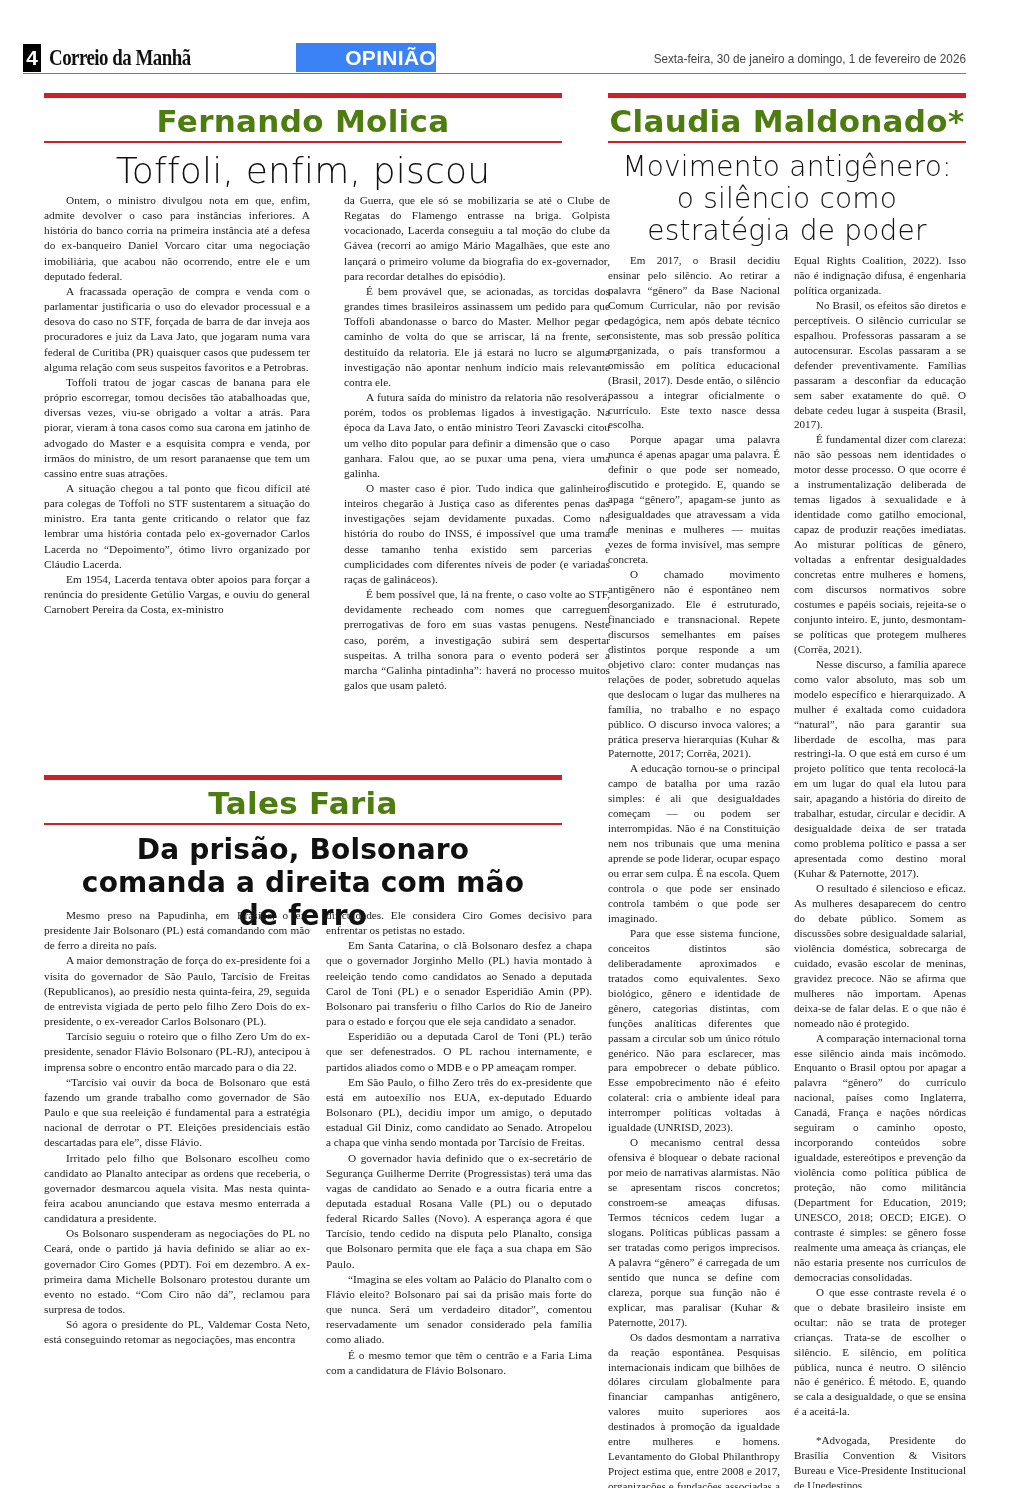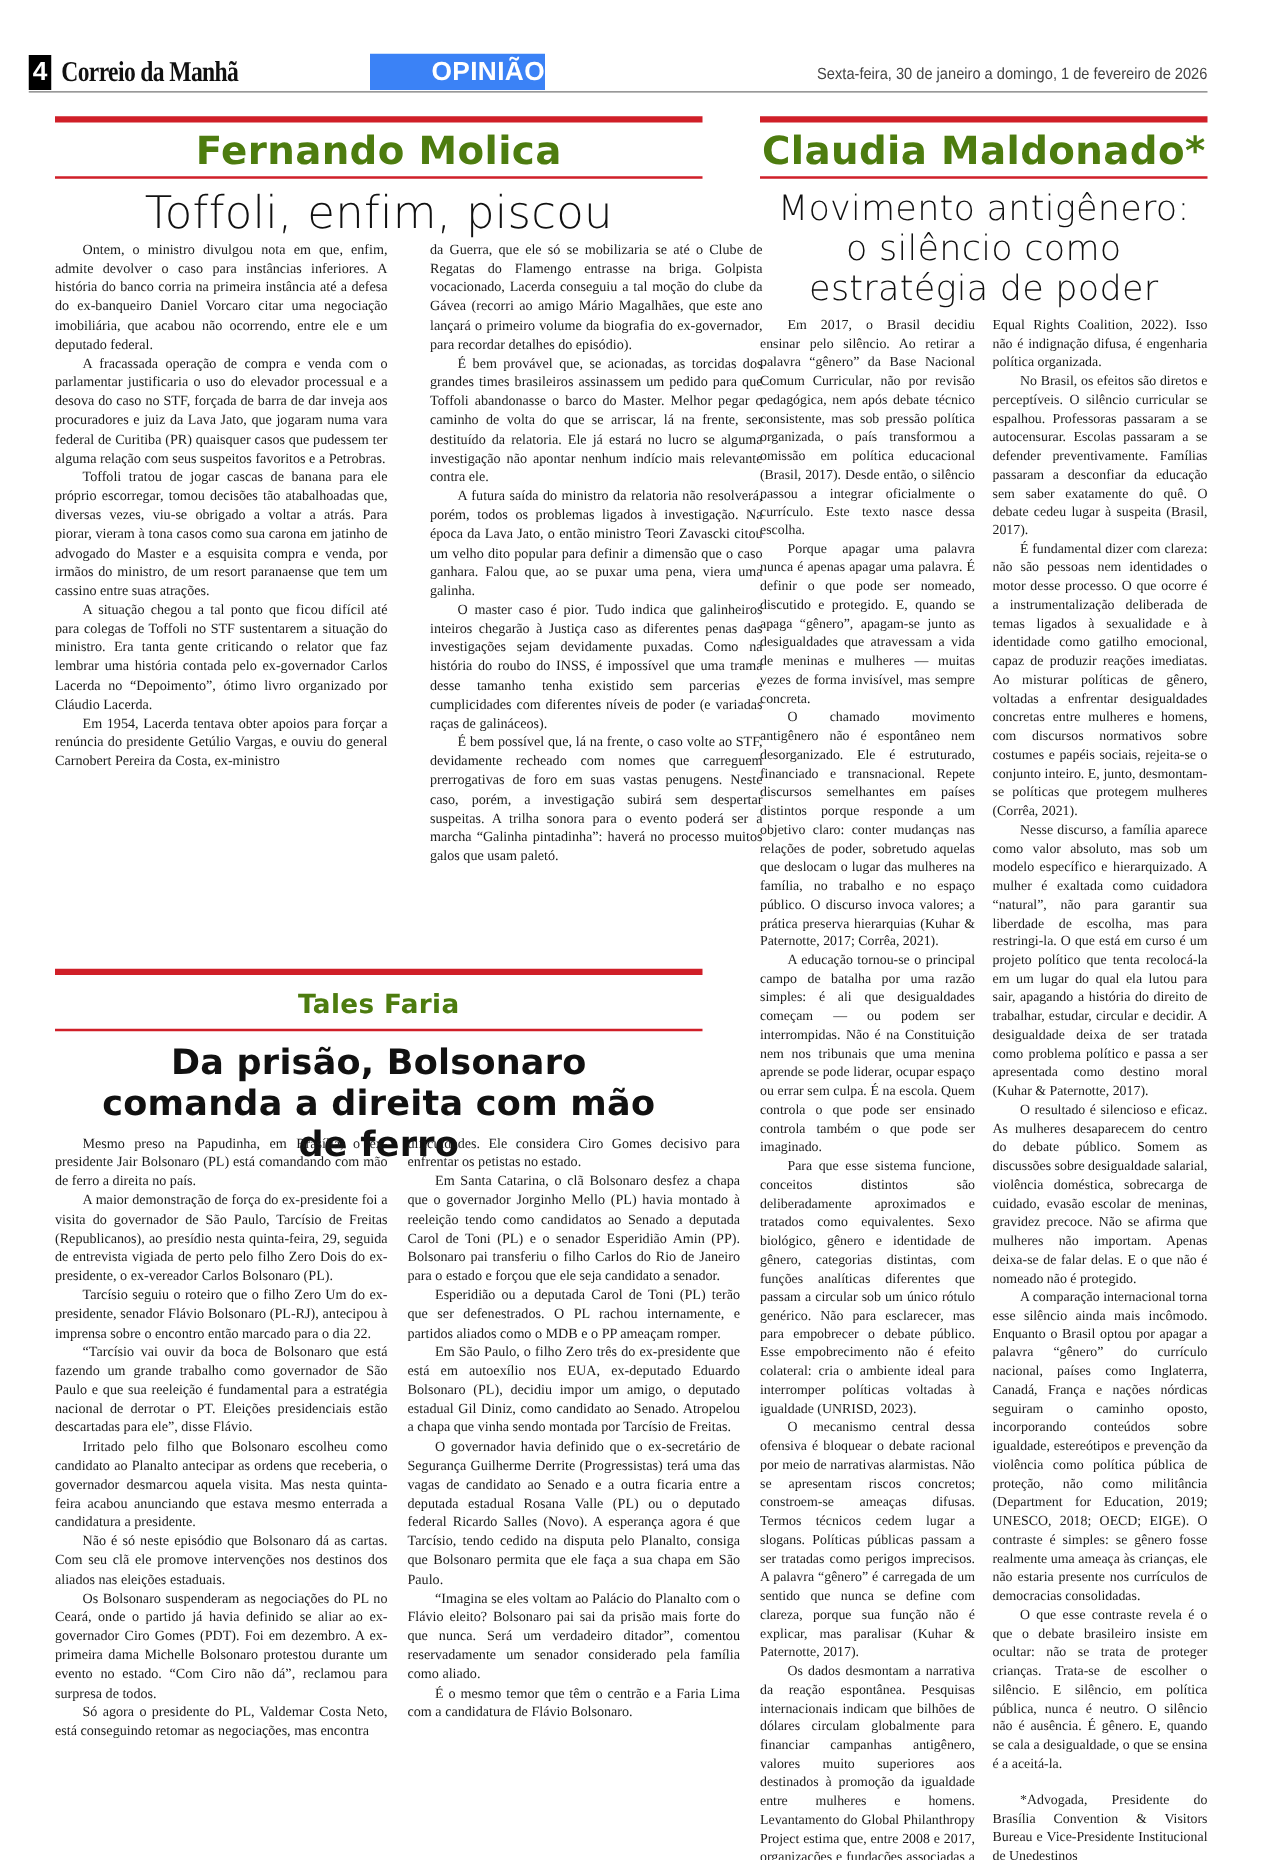--- a/index.html
+++ b/index.html
@@ -58,31 +58,30 @@
 <div class="body-col" style="left:344px; top:193px; width:266px;">
     <p class="cont">da Guerra, que ele só se mobilizaria se até o Clube de Regatas do Flamengo entrasse na briga. Golpista vocacionado, Lacerda conseguiu a tal moção do clube da Gávea (recorri ao amigo Mário Magalhães, que este ano lançará o primeiro volume da biografia do ex-governador, para recordar detalhes do episódio).</p>
     <p>É bem provável que, se acionadas, as torcidas dos grandes times brasileiros assinassem um pedido para que Toffoli abandonasse o barco do Master. Melhor pegar o caminho de volta do que se arriscar, lá na frente, ser destituído da relatoria. Ele já estará no lucro se alguma investigação não apontar nenhum indício mais relevante contra ele.</p>
     <p>A futura saída do ministro da relatoria não resolverá, porém, todos os problemas ligados à investigação. Na época da Lava Jato, o então ministro Teori Zavascki citou um velho dito popular para definir a dimensão que o caso ganhara. Falou que, ao se puxar uma pena, viera uma galinha.</p>
     <p>O master caso é pior. Tudo indica que galinheiros inteiros chegarão à Justiça caso as diferentes penas das investigações sejam devidamente puxadas. Como na história do roubo do INSS, é impossível que uma trama desse tamanho tenha existido sem parcerias e cumplicidades com diferentes níveis de poder (e variadas raças de galináceos).</p>
     <p>É bem possível que, lá na frente, o caso volte ao STF, devidamente recheado com nomes que carreguem prerrogativas de foro em suas vastas penugens. Neste caso, porém, a investigação subirá sem despertar suspeitas. A trilha sonora para o evento poderá ser a marcha “Galinha pintadinha”: haverá no processo muitos galos que usam paletó.</p>
   </div>
 
 <div class="col-header" style="left:44px; top:775px; width:518px;">
   <div class="red-thick"></div>
-  <div class="columnist" style="font-size:21px; line-height:40px; margin-top:3px;">Tales Faria</div>
+  <div class="columnist" style="font-size:31px; line-height:40px; margin-top:3px;">Tales Faria</div>
   <div class="red-thin"></div>
   <div class="headline" style="font-size:28px; line-height:33px; margin-top:8px; padding:0 20px;font-weight:bold;">Da prisão, Bolsonaro comanda a direita com mão de ferro</div>
 </div>
 <div class="body-col" style="left:44px; top:908px; width:266px;">
     <p>Mesmo preso na Papudinha, em Brasília, o ex-presidente Jair Bolsonaro (PL) está comandando com mão de ferro a direita no país.</p>
     <p>A maior demonstração de força do ex-presidente foi a visita do governador de São Paulo, Tarcísio de Freitas (Republicanos), ao presídio nesta quinta-feira, 29, seguida de entrevista vigiada de perto pelo filho Zero Dois do ex-presidente, o ex-vereador Carlos Bolsonaro (PL).</p>
     <p>Tarcísio seguiu o roteiro que o filho Zero Um do ex-presidente, senador Flávio Bolsonaro (PL-RJ), antecipou à imprensa sobre o encontro então marcado para o dia 22.</p>
     <p>“Tarcísio vai ouvir da boca de Bolsonaro que está fazendo um grande trabalho como governador de São Paulo e que sua reeleição é fundamental para a estratégia nacional de derrotar o PT. Eleições presidenciais estão descartadas para ele”, disse Flávio.</p>
     <p>Irritado pelo filho que Bolsonaro escolheu como candidato ao Planalto antecipar as ordens que receberia, o governador desmarcou aquela visita. Mas nesta quinta-feira acabou anunciando que estava mesmo enterrada a candidatura a presidente.</p>
-    <p>Não é só neste episódio que Bolsonaro dá as cartas. Com seu clã ele promove intervenções nos destinos dos aliados nas eleições estaduais.</p>
     <p>Os Bolsonaro suspenderam as negociações do PL no Ceará, onde o partido já havia definido se aliar ao ex-governador Ciro Gomes (PDT). Foi em dezembro. A ex-primeira dama Michelle Bolsonaro protestou durante um evento no estado. “Com Ciro não dá”, reclamou para surpresa de todos.</p>
     <p>Só agora o presidente do PL, Valdemar Costa Neto, está conseguindo retomar as negociações, mas encontra</p>
   </div>
 <div class="body-col" style="left:326px; top:908px; width:266px;">
     <p class="cont">dificuldades. Ele considera Ciro Gomes decisivo para enfrentar os petistas no estado.</p>
     <p>Em Santa Catarina, o clã Bolsonaro desfez a chapa que o governador Jorginho Mello (PL) havia montado à reeleição tendo como candidatos ao Senado a deputada Carol de Toni (PL) e o senador Esperidião Amin (PP). Bolsonaro pai transferiu o filho Carlos do Rio de Janeiro para o estado e forçou que ele seja candidato a senador.</p>
     <p>Esperidião ou a deputada Carol de Toni (PL) terão que ser defenestrados. O PL rachou internamente, e partidos aliados como o MDB e o PP ameaçam romper.</p>
     <p>Em São Paulo, o filho Zero três do ex-presidente que está em autoexílio nos EUA, ex-deputado Eduardo Bolsonaro (PL), decidiu impor um amigo, o deputado estadual Gil Diniz, como candidato ao Senado. Atropelou a chapa que vinha sendo montada por Tarcísio de Freitas.</p>
     <p>O governador havia definido que o ex-secretário de Segurança Guilherme Derrite (Progressistas) terá uma das vagas de candidato ao Senado e a outra ficaria entre a deputada estadual Rosana Valle (PL) ou o deputado federal Ricardo Salles (Novo). A esperança agora é que Tarcísio, tendo cedido na disputa pelo Planalto, consiga que Bolsonaro permita que ele faça a sua chapa em São Paulo.</p>
     <p>“Imagina se eles voltam ao Palácio do Planalto com o Flávio eleito? Bolsonaro pai sai da prisão mais forte do que nunca. Será um verdadeiro ditador”, comentou reservadamente um senador considerado pela família como aliado.</p>
@@ -104,15 +103,15 @@
     <p>O mecanismo central dessa ofensiva é bloquear o debate racional por meio de narrativas alarmistas. Não se apresentam riscos concretos; constroem-se ameaças difusas. Termos técnicos cedem lugar a slogans. Políticas públicas passam a ser tratadas como perigos imprecisos. A palavra “gênero” é carregada de um sentido que nunca se define com clareza, porque sua função não é explicar, mas paralisar (Kuhar &amp; Paternotte, 2017).</p>
     <p>Os dados desmontam a narrativa da reação espontânea. Pesquisas internacionais indicam que bilhões de dólares circulam globalmente para financiar campanhas antigênero, valores muito superiores aos destinados à promoção da igualdade entre mulheres e homens. Levantamento do Global Philanthropy Project estima que, entre 2008 e 2017, organizações e fundações associadas a essas agendas movimentaram cerca de US$ 6,2 bilhões, com mais de US$ 1 bilhão direcionado a campanhas internacionais (Global Philanthropy Project, 2018;</p>
   </div>
 <div class="body-col narrow" style="left:794px; top:253px; width:172px;">
 <p class="cont">Equal Rights Coalition, 2022). Isso não é indignação difusa, é engenharia política organizada.</p>
     <p>No Brasil, os efeitos são diretos e perceptíveis. O silêncio curricular se espalhou. Professoras passaram a se autocensurar. Escolas passaram a se defender preventivamente. Famílias passaram a desconfiar da educação sem saber exatamente do quê. O debate cedeu lugar à suspeita (Brasil, 2017).</p>
     <p>É fundamental dizer com clareza: não são pessoas nem identidades o motor desse processo. O que ocorre é a instrumentalização deliberada de temas ligados à sexualidade e à identidade como gatilho emocional, capaz de produzir reações imediatas. Ao misturar políticas de gênero, voltadas a enfrentar desigualdades concretas entre mulheres e homens, com discursos normativos sobre costumes e papéis sociais, rejeita-se o conjunto inteiro. E, junto, desmontam-se políticas que protegem mulheres (Corrêa, 2021).</p>
     <p>Nesse discurso, a família aparece como valor absoluto, mas sob um modelo específico e hierarquizado. A mulher é exaltada como cuidadora “natural”, não para garantir sua liberdade de escolha, mas para restringi-la. O que está em curso é um projeto político que tenta recolocá-la em um lugar do qual ela lutou para sair, apagando a história do direito de trabalhar, estudar, circular e decidir. A desigualdade deixa de ser tratada como problema político e passa a ser apresentada como destino moral (Kuhar &amp; Paternotte, 2017).</p>
     <p>O resultado é silencioso e eficaz. As mulheres desaparecem do centro do debate público. Somem as discussões sobre desigualdade salarial, violência doméstica, sobrecarga de cuidado, evasão escolar de meninas, gravidez precoce. Não se afirma que mulheres não importam. Apenas deixa-se de falar delas. E o que não é nomeado não é protegido.</p>
     <p>A comparação internacional torna esse silêncio ainda mais incômodo. Enquanto o Brasil optou por apagar a palavra “gênero” do currículo nacional, países como Inglaterra, Canadá, França e nações nórdicas seguiram o caminho oposto, incorporando conteúdos sobre igualdade, estereótipos e prevenção da violência como política pública de proteção, não como militância (Department for Education, 2019; UNESCO, 2018; OECD; EIGE). O contraste é simples: se gênero fosse realmente uma ameaça às crianças, ele não estaria presente nos currículos de democracias consolidadas.</p>
-    <p>O que esse contraste revela é o que o debate brasileiro insiste em ocultar: não se trata de proteger crianças. Trata-se de escolher o silêncio. E silêncio, em política pública, nunca é neutro. O silêncio não é ausência. É gênero. E, quando se cala a desigualdade, o que se ensina é a aceitá-la.</p>
+    <p>O que esse contraste revela é o que o debate brasileiro insiste em ocultar: não se trata de proteger crianças. Trata-se de escolher o silêncio. E silêncio, em política pública, nunca é neutro. O silêncio não é genérico. É método. E, quando se cala a desigualdade, o que se ensina é a aceitá-la.</p>
     <p class="footnote">*Advogada, Presidente do Brasília Convention &amp; Visitors Bureau e Vice-Presidente Institucional de Unedestinos</p>
   </div>
 
 </body></html>

